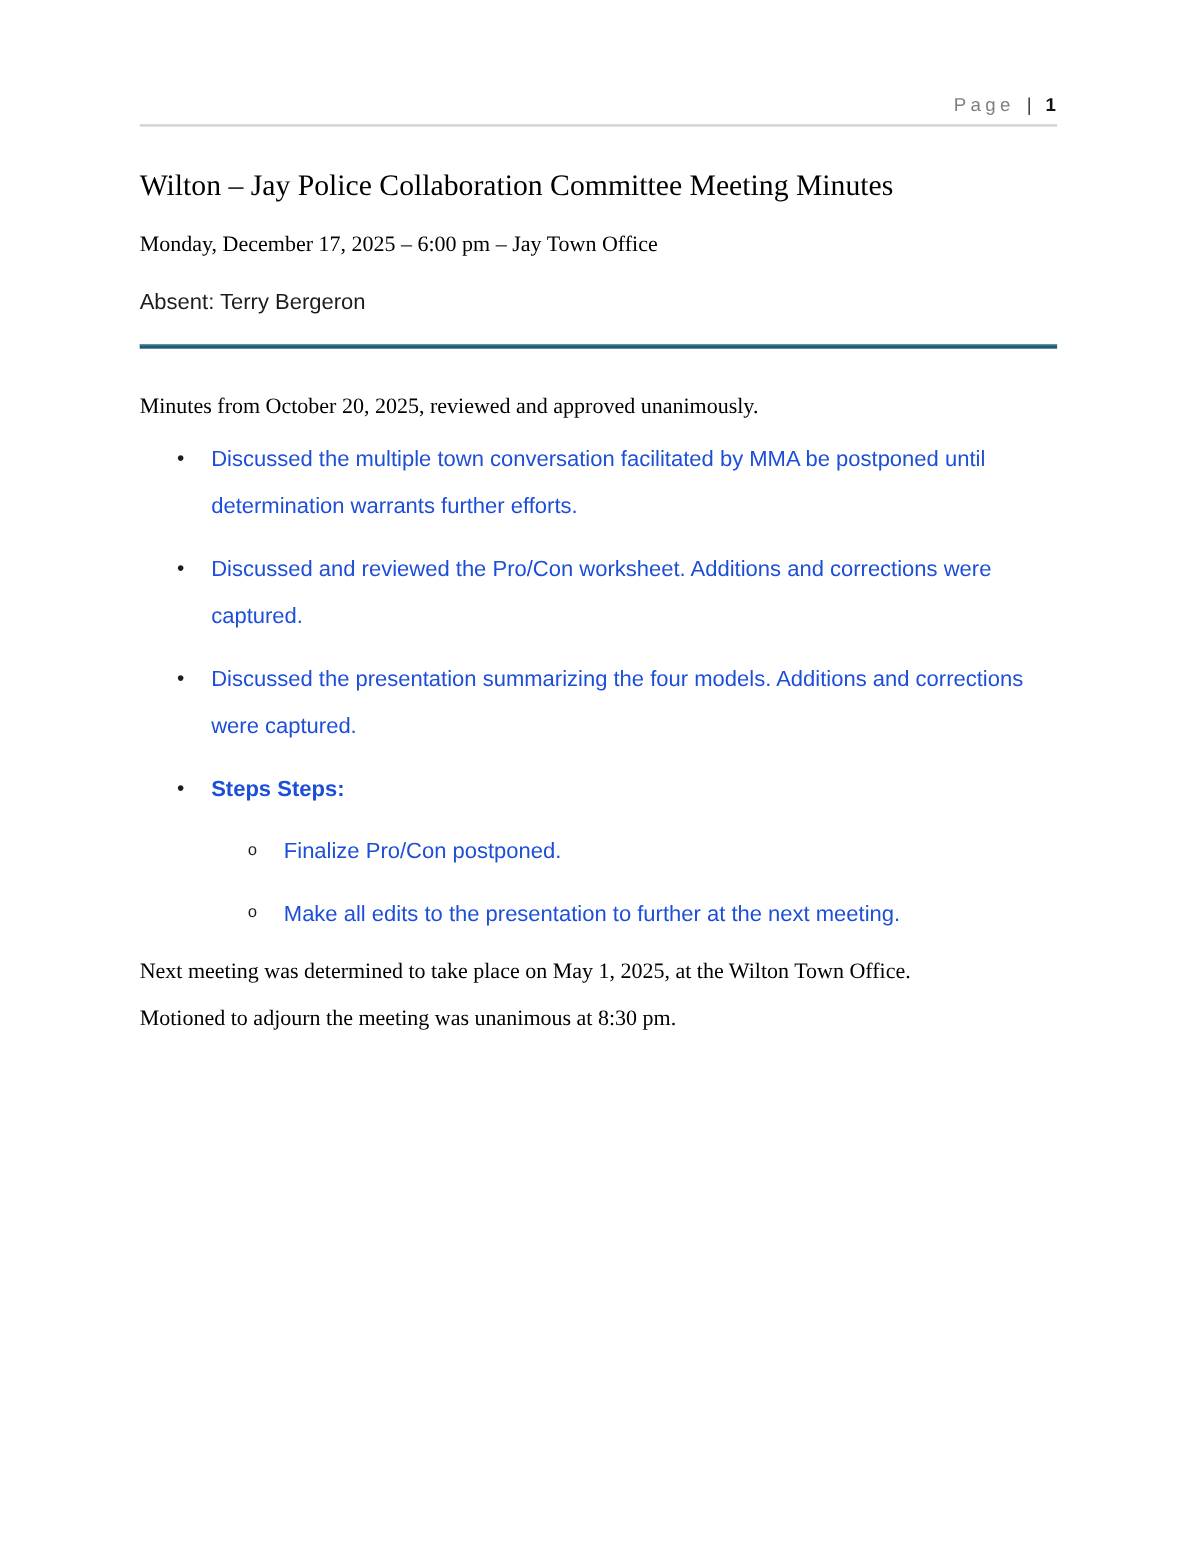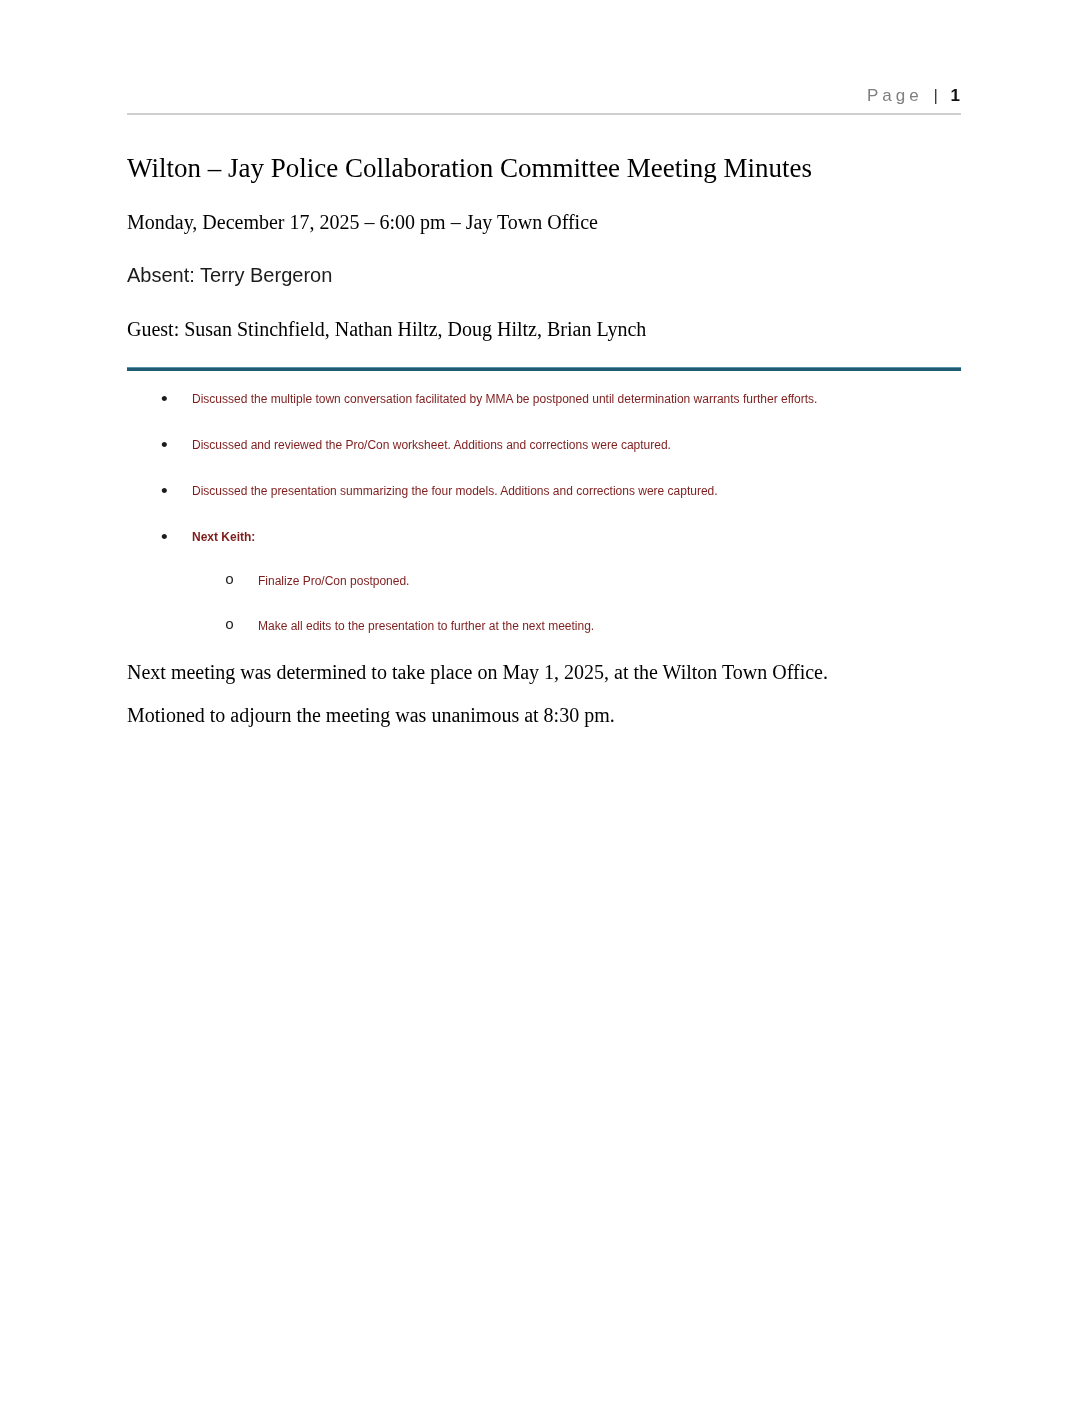--- a/index.html
+++ b/index.html
@@ -77,23 +77,23 @@
   ul.bullets {
     list-style: none;
     margin: 13px 0 0 0;
     padding: 0;
   }
   ul.bullets > li {
     position: relative;
     padding-left: 65px;
     margin-bottom: 16px;
     font-family: "Liberation Sans", sans-serif;
-    font-size: 12px;
-    line-height: 30px;
-    color: #7f1d1d;
+    font-size: 20px;
+    line-height: 42px;
+    color: #1d4ed8;
   }
   ul.bullets > li::before {
     content: "\2022";
     position: absolute;
     left: 34px;
     top: 0;
     font-size: 19px;
     color: #1c1c1c;
   }
   li.li-bold .li-text { font-weight: 700; }
@@ -133,37 +133,37 @@
       <span class="pg-num">1</span>
     </div>
 
     <h1 class="doc-title">Wilton – Jay Police Collaboration Committee Meeting Minutes</h1>
 
     <p class="serif p-date">Monday, December 17, 2025 – 6:00 pm – Jay Town Office</p>
 
 
     <p class="sans p-absent">Absent: Terry Bergeron</p>
 
-    <p class="serif p-guest">Guest: Susan Stinchfield, Nathan Hiltz, Doug Hiltz, Brian Lynch</p>
 
     <div class="divider"></div>
 
+    <p class="serif p-intro">Minutes from October 20, 2025, reviewed and approved unanimously.</p>
 
     <ul class="bullets">
       <li>
         <span class="li-text">Discussed the multiple town conversation facilitated by MMA be postponed until determination warrants further efforts.</span>
       </li>
       <li>
         <span class="li-text">Discussed and reviewed the Pro/Con worksheet. Additions and corrections were captured.</span>
       </li>
       <li>
         <span class="li-text">Discussed the presentation summarizing the four models. Additions and corrections were captured.</span>
       </li>
       <li class="li-bold">
-        <span class="li-text">Next Keith:</span>
+        <span class="li-text">Steps Steps:</span>
         <ul class="sub-bullets">
           <li>
             <span>Finalize Pro/Con postponed.</span>
           </li>
           <li>
             <span>Make all edits to the presentation to further at the next meeting.</span>
           </li>
         </ul>
       </li>
     </ul>

